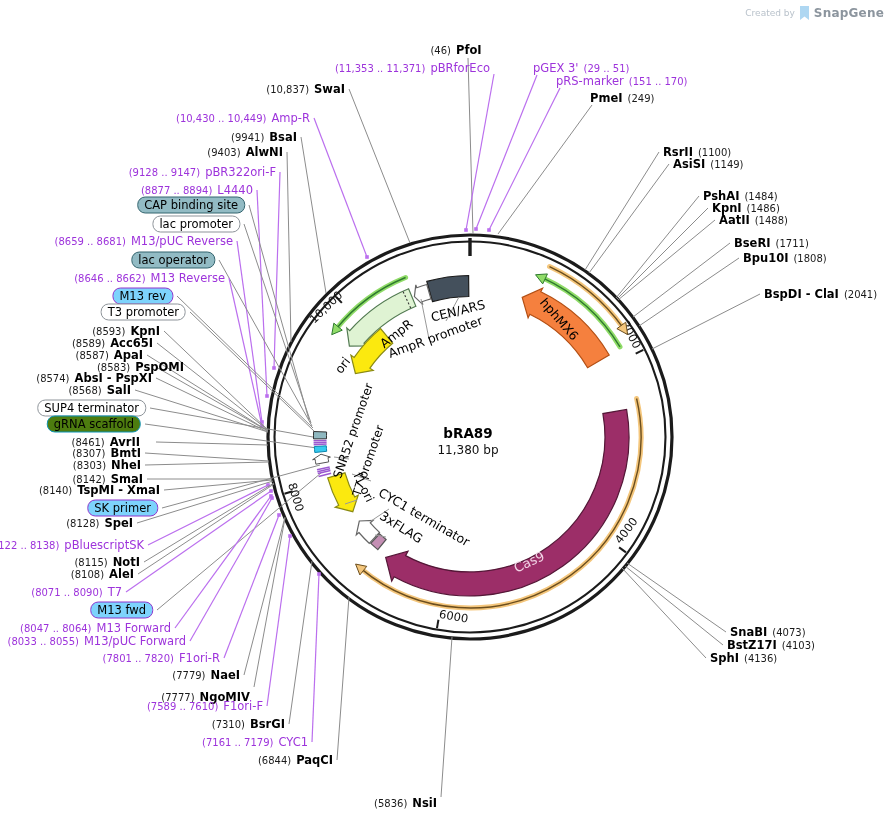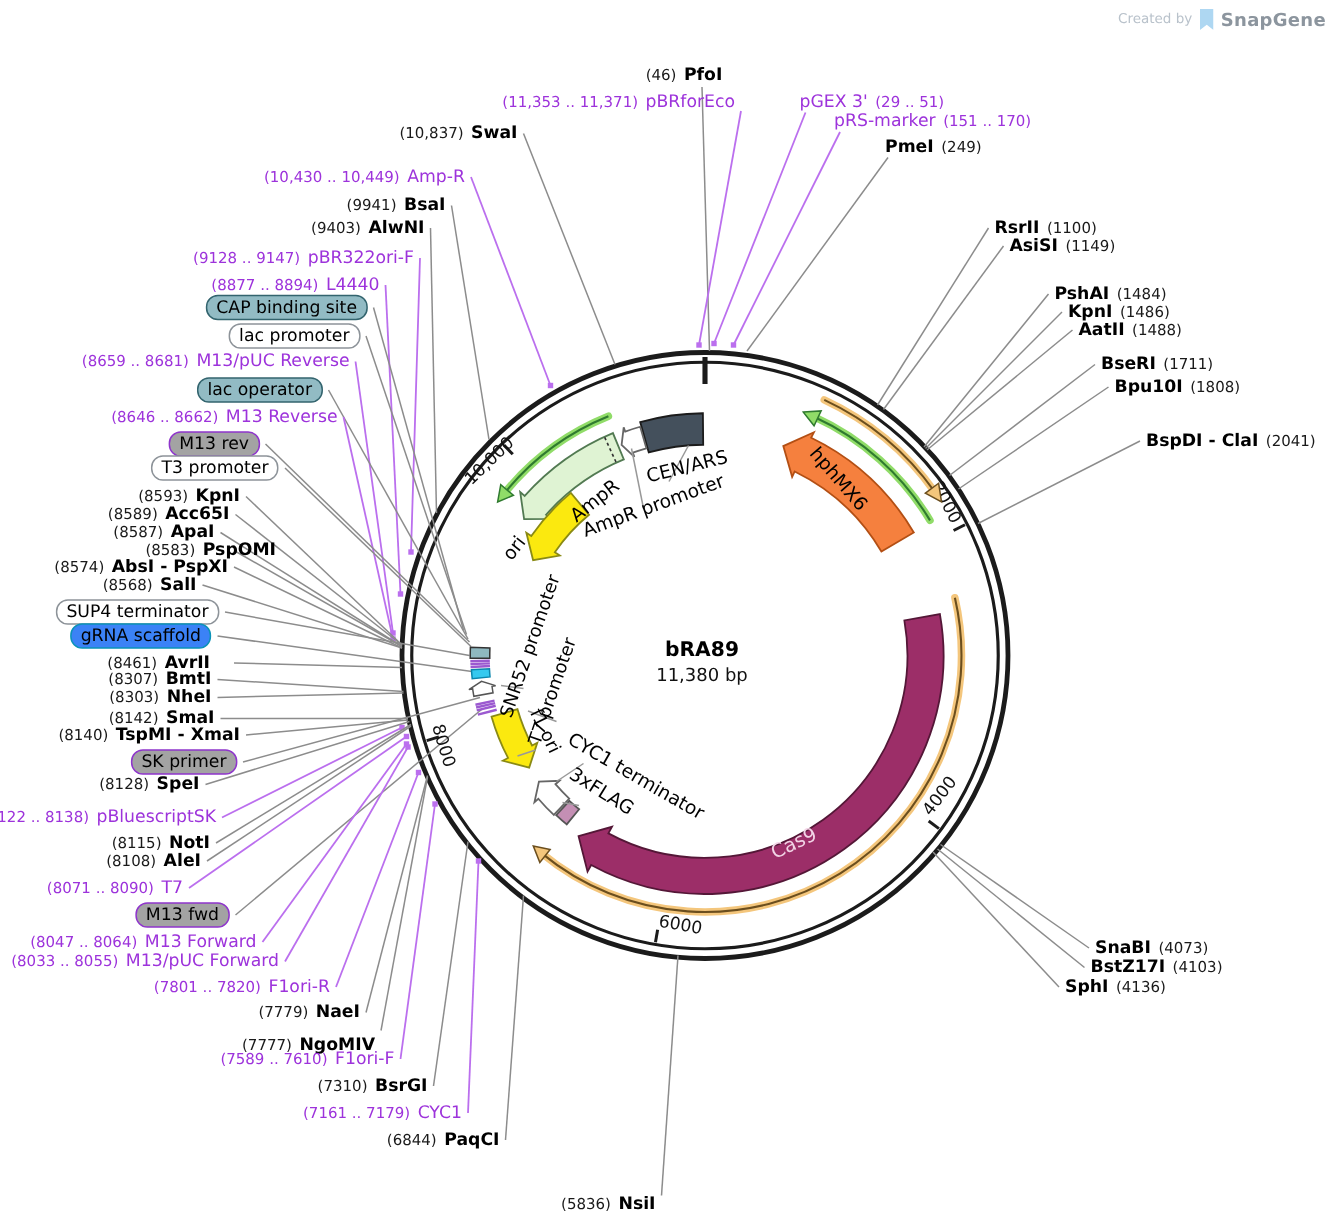--- a/index.html
+++ b/index.html
@@ -10,22 +10,22 @@
   .lbl{position:absolute;white-space:nowrap;line-height:13px;font-size:11.5px;pointer-events:auto;}
   .lbl span{display:inline-block;}
   .lbl .loc{font-size:10px;color:#1a1a1a;}
   .lbl .nm{font-size:11.5px;font-weight:bold;color:#000;}
   .lbl.k-p .loc{color:#9d33db;font-weight:normal;}
   .lbl.k-p .nm{color:#9d33db;font-weight:normal;font-size:11.5px;}
   .lbl .sp2{margin-left:5px;}
   .lbl.box{border-radius:8px;padding:0 6px;font-size:11.5px;color:#000;line-height:15px;}
   .lbl.k-bw{background:#ffffff;border:1.3px solid #8d9399;}
   .lbl.k-bt{background:#92bbc4;border:1.3px solid #33646e;}
-  .lbl.k-bp{background:#a3a3a3;border:1.3px solid #8f35cc;}
-  .lbl.k-bc{background:#3b82f6;border:1.3px solid #0b93b8;}
+  .lbl.k-bp{background:#7dd3fc;border:1.3px solid #8f35cc;}
+  .lbl.k-bc{background:#4d7c0f;border:1.3px solid #0b93b8;}
   #title{position:absolute;text-align:center;transform:translate(-50%,-50%);}
   #title .t1{font-weight:bold;font-size:13.5px;color:#000;display:block;}
   #title .t2{font-size:12px;color:#111;display:block;margin-top:2px;}
   #watermark{position:absolute;top:6px;right:10px;display:flex;align-items:center;gap:5px;}
   #watermark .cb{font-size:9px;color:#b9c2cb;}
   #watermark .sg{font-size:12px;font-weight:600;color:#8c959e;letter-spacing:.2px;}
 </style>
 </head>
 <body>
 

